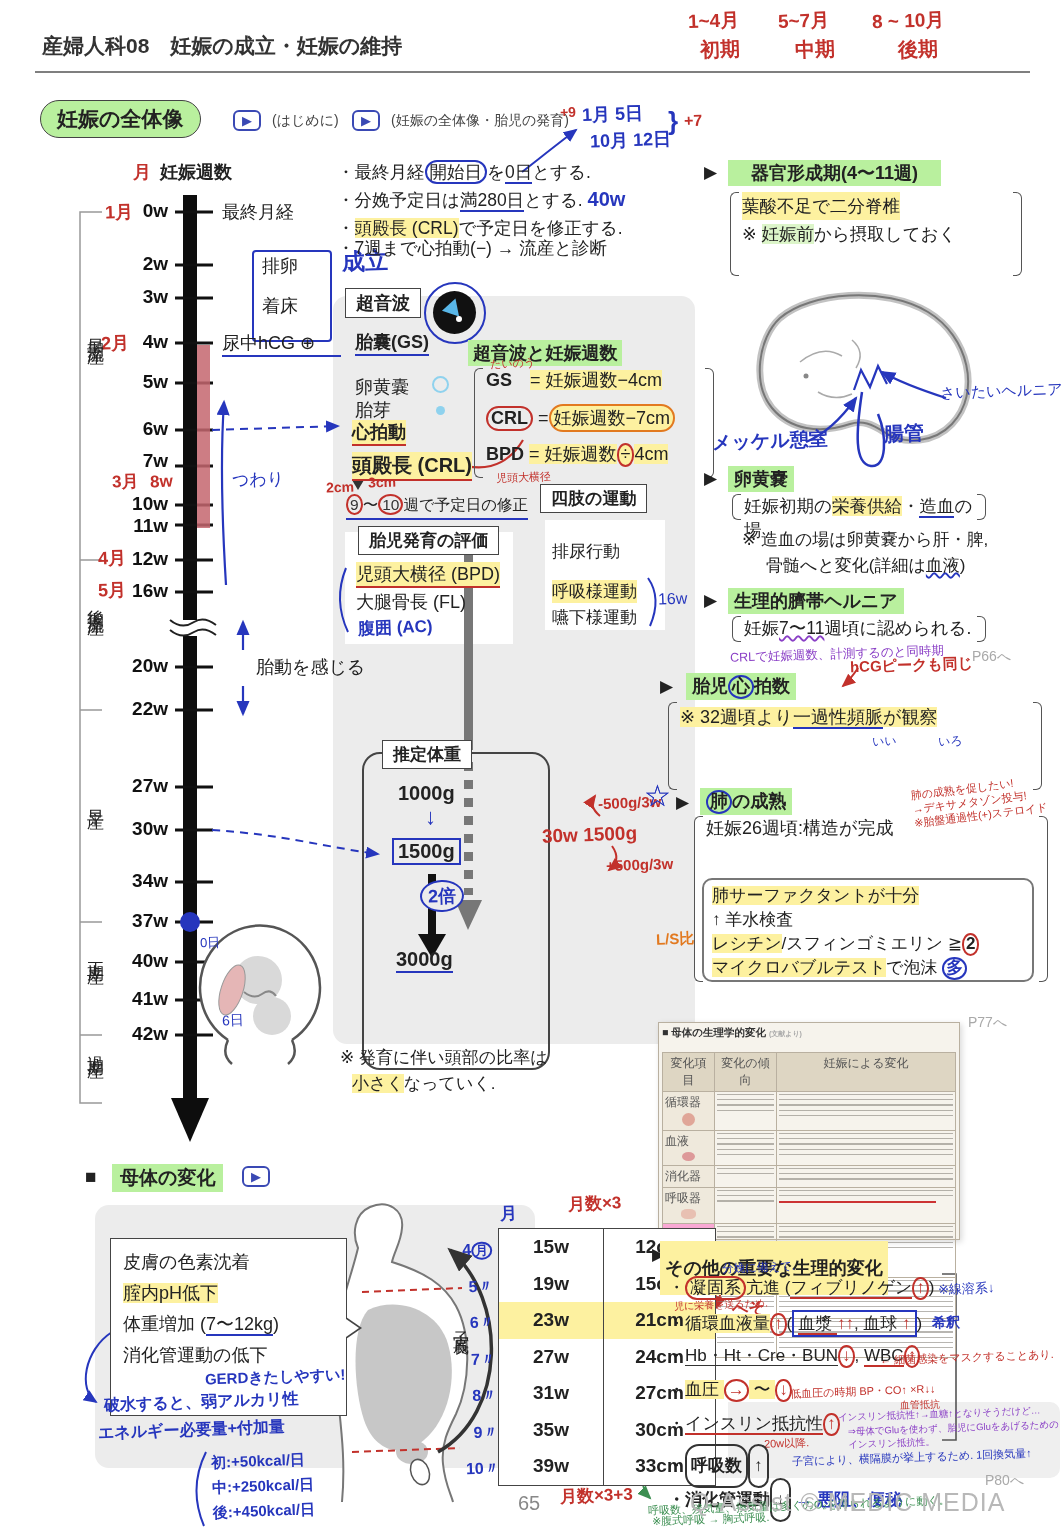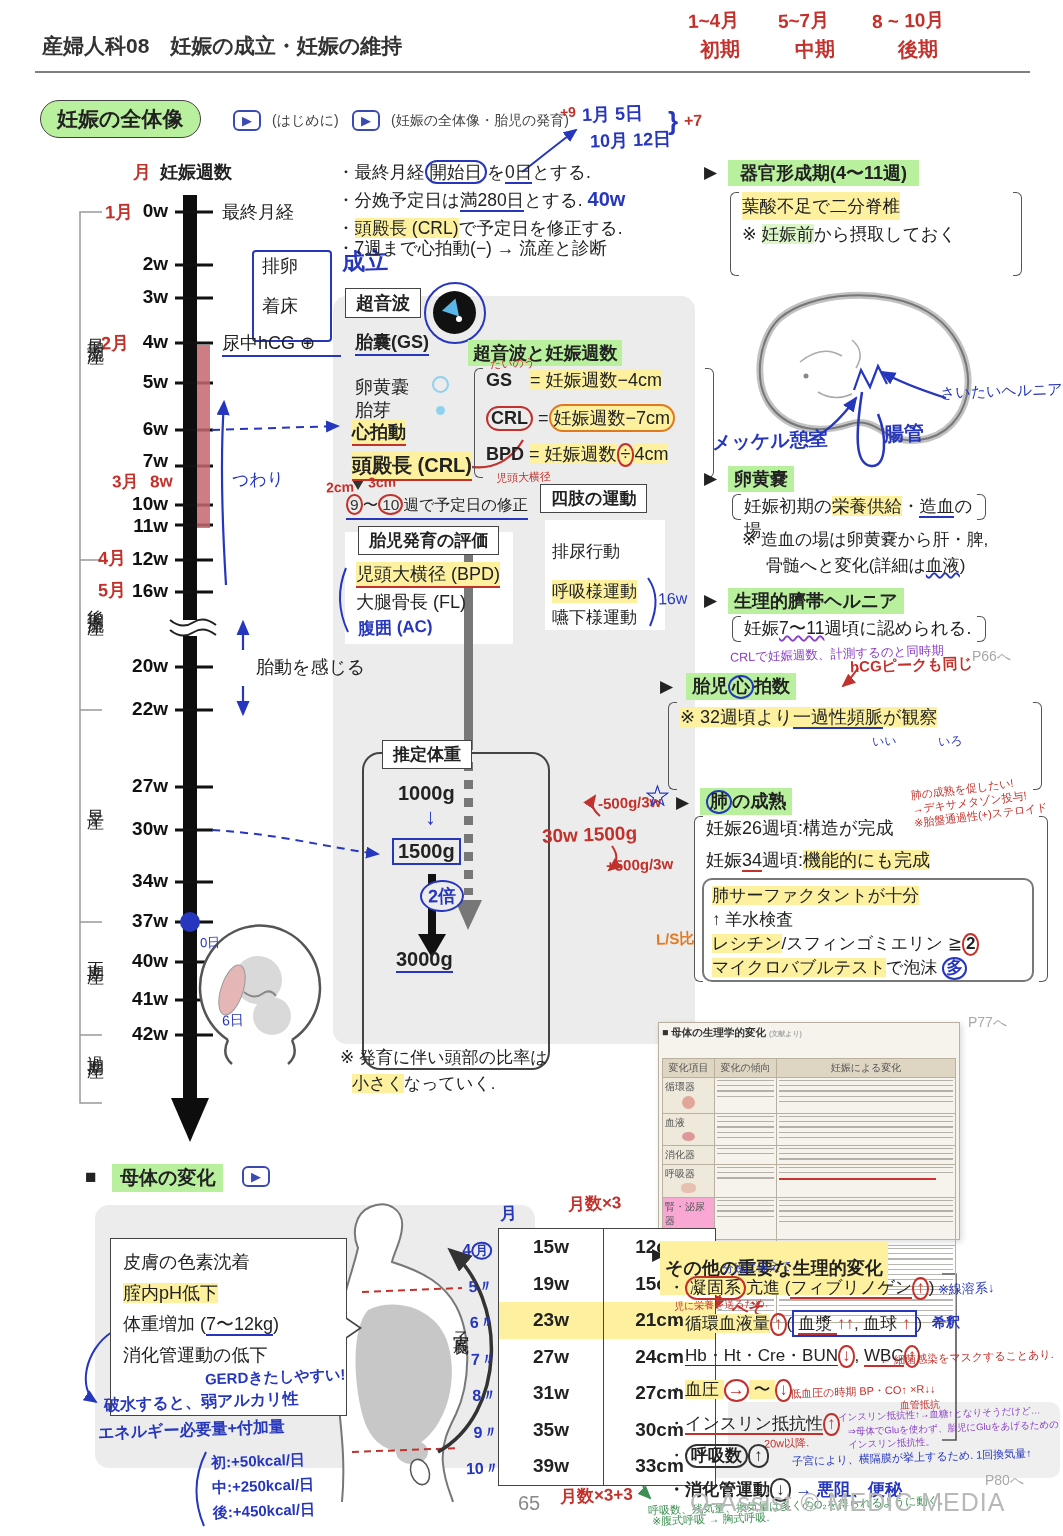--- a/index.html
+++ b/index.html
@@ -11,21 +11,21 @@
 .hand{transform:rotate(-2deg)}
 .b{font-weight:bold}
 .vert{writing-mode:vertical-rl;letter-spacing:3px}
 .ub{border-bottom:2px solid #2636bd}
 .ur{border-bottom:2.5px solid #c2312b}
 .uk{border-bottom:1.8px solid #333}
 .uwb{text-decoration:underline wavy #2636bd 1.5px}
 .uwp{text-decoration:underline wavy #8a3fc6 1.5px}
 .circ-b{border:2px solid #2636bd;border-radius:50%;padding:0 2px;display:inline-block;line-height:1.1}
 .circ-r{border:2px solid #c2312b;border-radius:50%;padding:0 2px;display:inline-block;line-height:1.1}
-.circ-k{border:2px solid #333;border-radius:14px;padding:0 4px;display:inline-block;line-height:1.15}
+.circ-k{border:2px solid #333;border-radius:14px;padding:10px 4px;display:inline-block;line-height:1.15}
 .oval-r{border:2px solid #c2312b;border-radius:14px;padding:0 3px;display:inline-block;line-height:1.15}
 .oval-o{border:2px solid #e2791f;border-radius:14px;padding:0 3px;display:inline-block}
 .box-b{border:2px solid #2636bd;padding:0 4px;display:inline-block}
 .lblbox{border:1.6px solid #444;background:#fff;padding:2px 10px;display:inline-block}
 .panel{background:#ececec;border-radius:14px}
 .brk::before{content:"";position:absolute;left:-12px;top:0;bottom:0;width:8px;border:1.6px solid #555;border-right:none;border-radius:6px 0 0 6px}
 .brk::after{content:"";position:absolute;right:-12px;top:0;bottom:0;width:8px;border:1.6px solid #555;border-left:none;border-radius:0 6px 6px 0}
 .play{display:inline-block;border:2px solid #3a49b4;border-radius:6px;color:#3a49b4;font-size:13px;padding:1px 7px;background:#fff}
 .tick-lbl{font-weight:bold;font-size:19px;color:#111;text-align:right;width:60px}
 .mon{font-size:18px;color:#c2312b;font-weight:bold}
@@ -285,21 +285,21 @@
   <span class="abs ub b" style="left:396px;top:948px;font-size:20px">3000g</span>
   <span class="abs rd hand b" style="left:598px;top:794px;font-size:15px">-500g/3w</span>
   <span class="abs rd hand b" style="left:542px;top:824px;font-size:19px">30w 1500g</span>
   <span class="abs rd hand b" style="left:606px;top:856px;font-size:15px">+500g/3w</span>
   <span class="abs bl b" style="left:644px;top:778px;font-size:30px">☆</span>
 
   <div class="abs" style="left:340px;top:1046px;font-size:17px">※ 発育に伴い頭部の比率は</div>
   <div class="abs" style="left:352px;top:1072px;font-size:17px"><span class="hy">小さく</span><span>なっていく.</span></div>
 
   <span class="abs b" style="left:704px;top:162px;font-size:17px">▶</span>
-  <span class="abs hg b" style="left:728px;top:160px;font-size:18px;padding:1px 12px">器官形成期(4〜11週)</span>
+  <span class="abs hg b" style="left:728px;top:160px;font-size:18px;padding:1px 23px">器官形成期(4〜11週)</span>
   <div class="abs brk" style="left:742px;top:192px;width:268px;height:84px;font-size:17.5px;line-height:28px">
     <div class="hy" style="display:inline-block">葉酸不足で二分脊椎</div>
     <div><span>※ </span><span class="hgl">妊娠前</span><span>から摂取しておく</span></div>
   </div>
 
   <span class="abs bl hand b" style="left:712px;top:428px;font-size:19px">メッケル憩室</span>
   <span class="abs bl hand b" style="left:884px;top:420px;font-size:20px">腸管</span>
   <span class="abs bl hand" style="left:940px;top:382px;font-size:15px">さいたいヘルニア</span>
 
   <span class="abs b" style="left:704px;top:468px;font-size:17px">▶</span>
@@ -330,33 +330,32 @@
   <span class="abs bl b" style="left:644px;top:778px;font-size:30px">☆</span>
   <span class="abs b" style="left:676px;top:792px;font-size:17px">▶</span>
   <span class="abs hg b" style="left:700px;top:788px;font-size:18px;padding:1px 6px"><span class="circ-b">肺</span><span>の成熟</span></span>
   <div class="abs rd hand" style="left:912px;top:780px;font-size:11px;transform:rotate(-7deg);line-height:14px">
     <div>肺の成熟を促したい!</div>
     <div>→デキサメタゾン投与!</div>
     <div>※胎盤通過性(+)ステロイド</div>
   </div>
   <div class="abs brk" style="left:706px;top:816px;width:330px;height:166px">
     <div style="font-size:18px">妊娠26週頃:構造が完成</div>
-    <div style="font-size:18px;margin-top:8px"><span>妊娠</span><span class="ur">34</span><span>週頃:</span><span class="hy">機能的にも完成</span></div>
     <div style="position:absolute;left:-4px;top:62px;width:332px;height:104px;border:2px solid #777;border-radius:10px;padding:4px 8px;font-size:17px;line-height:24px;background:#fff">
       <div><span class="hy">肺サーファクタントが十分</span></div>
       <div>↑ 羊水検査</div>
       <div><span class="hy">レシチン</span><span>/スフィンゴミエリン ≧</span><span class="circ-r b">2</span></div>
       <div><span class="hy">マイクロバブルテスト</span><span>で泡沫</span> <span class="circ-b bl b">多</span></div>
     </div>
   </div>
   <span class="abs or hand b" style="left:656px;top:930px;font-size:15px">L/S比</span>
 
   <div class="abs" style="left:658px;top:1022px;width:302px;height:218px;background:#f6f3ec;border:1px solid #b9b0a0;box-shadow:2px 2px 6px rgba(0,0,0,.15);padding:3px">
     <div style="font-size:10.5px;font-weight:bold;color:#333"><span>■ 母体の生理学的変化</span> <span class="gy" style="font-size:7px">(文献より)</span></div>
-    <div style="display:grid;grid-template-columns:52px 62px 1fr;font-size:10px;color:#555;margin-top:18px;border:1px solid #b9b0a0;border-left:none;border-top:none">
+    <div style="display:grid;grid-template-columns:52px 62px 1fr;font-size:12px;color:#555;margin-top:12px;border:1px solid #b9b0a0;border-left:none;border-top:none">
       <div class="ptbl-cell" style="background:#ded6c3;text-align:center">変化項目</div>
       <div class="ptbl-cell" style="background:#ded6c3;text-align:center">変化の傾向</div>
       <div class="ptbl-cell" style="background:#ded6c3;text-align:center">妊娠による変化</div>
       <div class="ptbl-cell" style="background:#efe9dc"><span>循環器</span><div style="width:13px;height:13px;background:#e0a698;border-radius:50%;margin:2px auto"></div></div>
       <div class="ptbl-cell">
           <div class="flines" style="height:18px"></div>
         </div>
       <div class="ptbl-cell">
           <div class="flines" style="height:22px"></div>
         </div>

